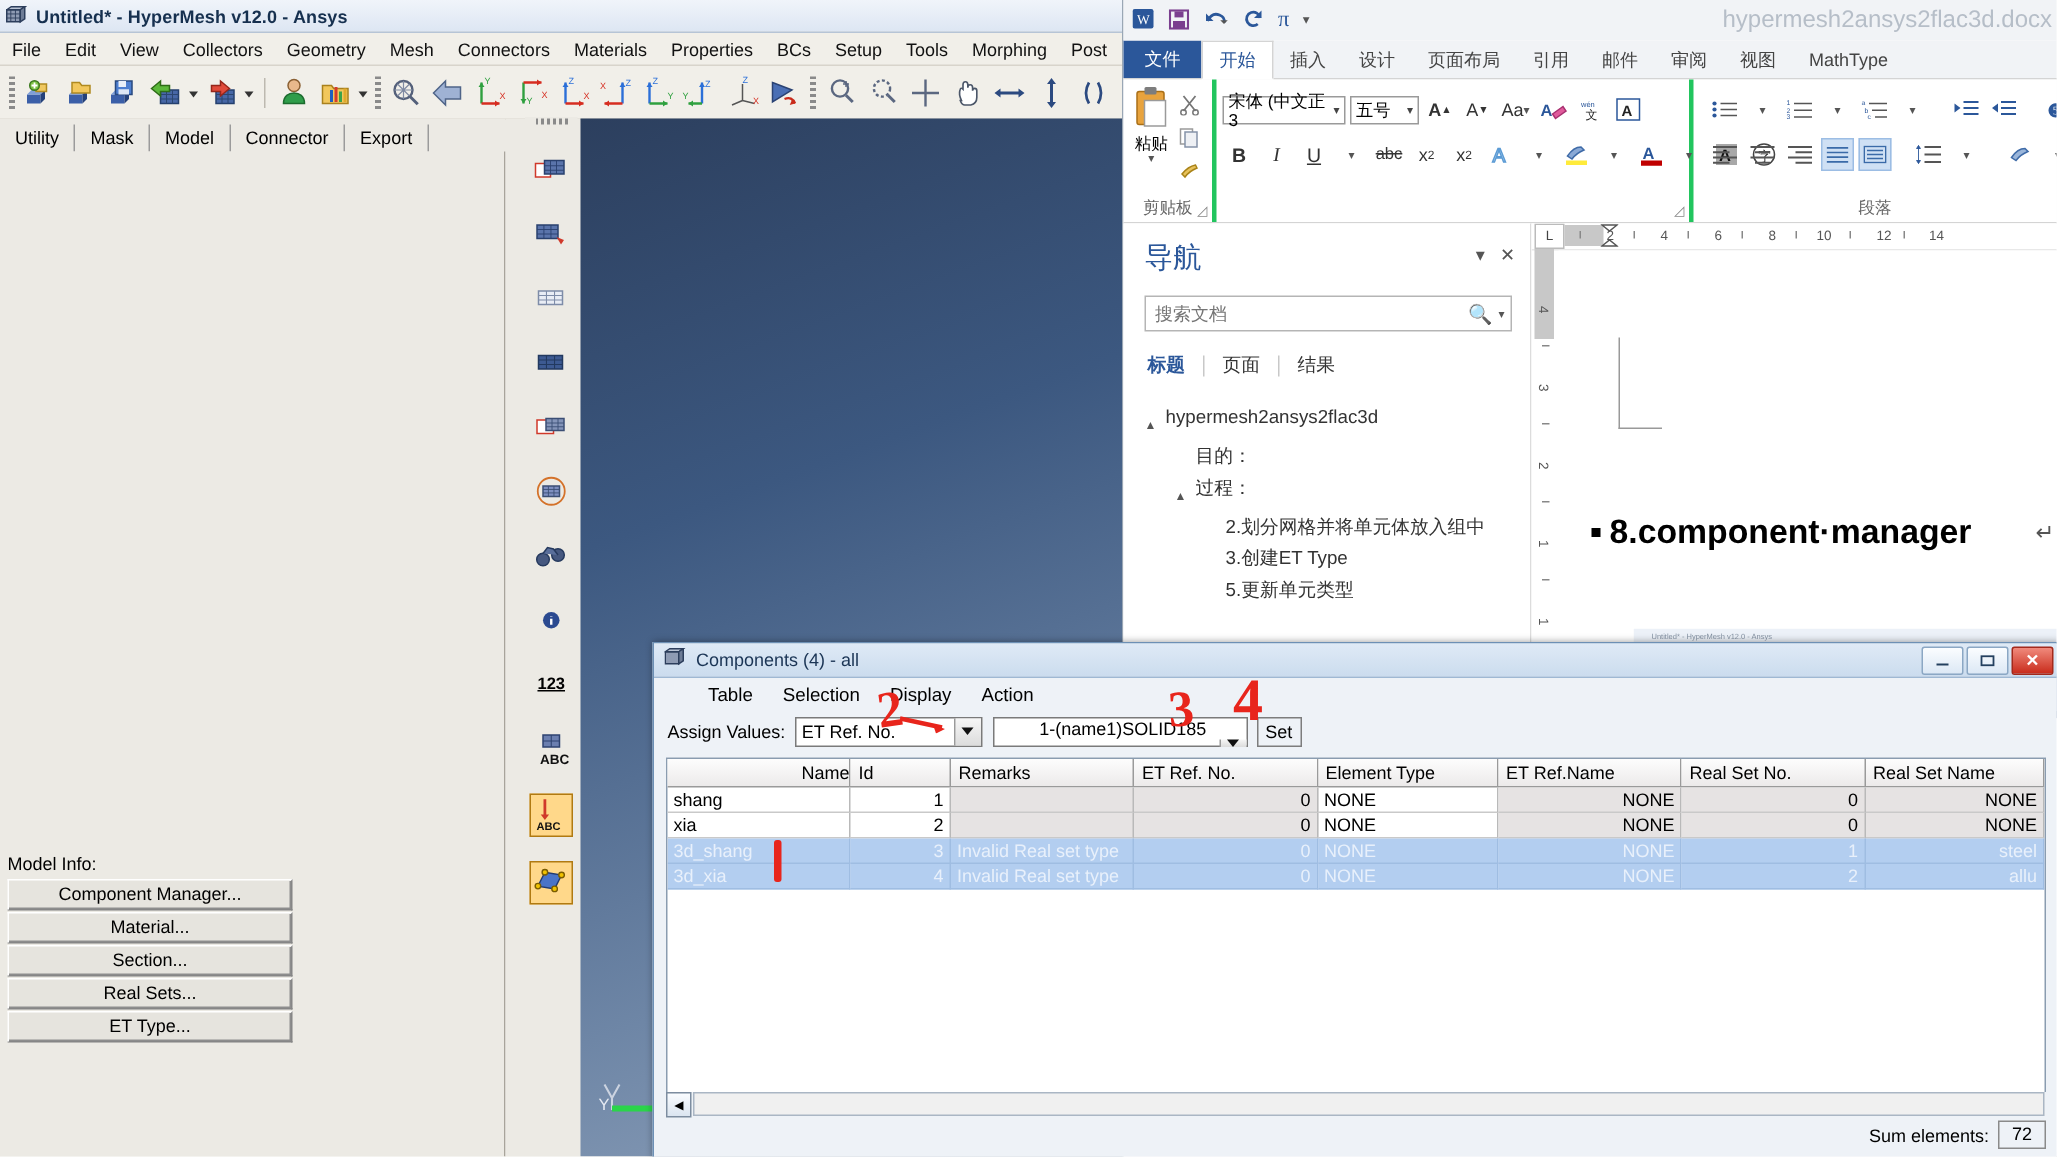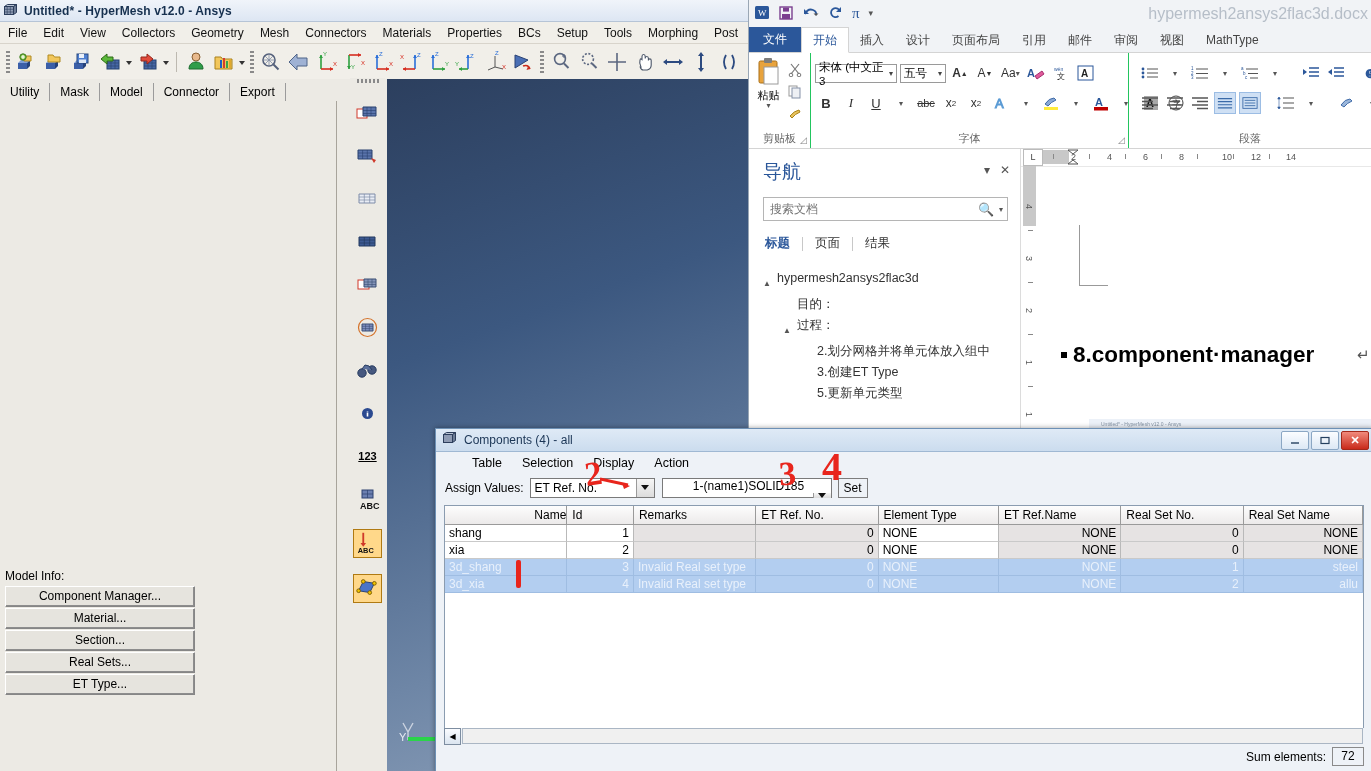--- a/index.html
+++ b/index.html
@@ -41,21 +41,21 @@
   .wd{position:absolute;left:748px;top:0;width:623px;height:771px;background:#fff;border-left:1px solid #9aa7b5;}
   .wd-title{height:27px;background:#f1f3f6;display:flex;align-items:center;padding-left:6px;position:relative;}
   .wd-qa{display:flex;align-items:center;gap:9px;}
   .wd-qa span{font-size:14px;color:#2b579a;line-height:1;}
   .wd-doc-name{position:absolute;right:4px;top:5px;font-size:16px;color:#b6bec8;}
   .wd-tabs{height:25px;background:#f1f3f6;display:flex;align-items:flex-end;border-bottom:1px solid #d4d4d4;}
   .wd-tab{height:24px;line-height:24px;padding:0 11px;font-size:12px;color:#444;}
   .wd-tab.file{background:#2b579a;color:#fff;height:25px;line-height:25px;padding:0 14px;}
   .wd-tab.active{background:#fff;border:1px solid #d4d4d4;border-bottom:1px solid #fff;margin-bottom:-1px;color:#2b579a;}
   .wd-ribbon{height:95px;background:#fff;border-bottom:1px solid #d4d4d4;display:flex;position:relative;}
-  .rb-group{position:relative;height:95px;border-right:1px solid #22c55e;padding:3px 4px 0 4px;box-sizing:border-box;}
+  .rb-group{position:relative;height:95px;border-right:3px solid #22c55e;padding:3px 4px 0 4px;box-sizing:border-box;}
   .rb-name{position:absolute;bottom:2px;left:0;right:0;text-align:center;font-size:11px;color:#666;}
   .rb-dlg{position:absolute;bottom:3px;right:3px;font-size:9px;color:#888;}
   .rbrow{display:flex;align-items:center;gap:3px;height:26px;}
   .rbbtn{height:22px;min-width:22px;display:flex;align-items:center;justify-content:center;
          font-size:12px;color:#333;padding:0 2px;box-sizing:border-box;}
   .cmb{height:19px;border:1px solid #9a9a9a;background:#fff;display:flex;align-items:center;
        font-size:11.5px;padding-left:3px;box-sizing:border-box;}
   .cmb .ar{margin-left:auto;margin-right:3px;font-size:8px;color:#444;}
   .mini-ar{font-size:8px;color:#555;}
 
@@ -636,21 +636,20 @@
             <text x="3" y="12" font-size="11" fill="#111" font-weight="bold">A</text>
               </svg>
           </div>
           <div class="rbbtn">
             <svg width="16" height="16" viewBox="0 0 16 16">
                 <circle cx="8" cy="8" r="7" fill="none" stroke="#444"></circle>
             <text x="4" y="12" font-size="9" fill="#222">字</text>
               </svg>
           </div>
         </div>
-        <div class="rb-name">字体</div>
         <div class="rb-dlg">◿</div>
       </div>
 
       <div class="rb-group" style="width:242px;border-right:none;">
         <div class="rbrow" style="margin-top:4px;padding-left:6px;">
           <div class="rbbtn">
             <svg width="18" height="14" viewBox="0 0 18 14">
                 <circle cx="2" cy="3" r="1.4" fill="#2b579a"></circle>
                 <circle cx="2" cy="7" r="1.4" fill="#2b579a"></circle>
                 <circle cx="2" cy="11" r="1.4" fill="#2b579a"></circle>
@@ -810,21 +809,21 @@
           <div class="rl-grey"></div>
           <div class="rl-ticks" id="rl-ticks">
               <span style="position: absolute; top: 3px; left: 28px;">2</span>
               <span style="position: absolute; top: 5px; left: 10px; width: 1px; height: 5px; background: rgb(136, 136, 136);"></span>
               <span style="position: absolute; top: 3px; left: 64px;">4</span>
               <span style="position: absolute; top: 5px; left: 46px; width: 1px; height: 5px; background: rgb(136, 136, 136);"></span>
               <span style="position: absolute; top: 3px; left: 100px;">6</span>
               <span style="position: absolute; top: 5px; left: 82px; width: 1px; height: 5px; background: rgb(136, 136, 136);"></span>
               <span style="position: absolute; top: 3px; left: 136px;">8</span>
               <span style="position: absolute; top: 5px; left: 118px; width: 1px; height: 5px; background: rgb(136, 136, 136);"></span>
-              <span style="position: absolute; top: 3px; left: 179px;">10</span>
+              <span style="position: absolute; top: 3px; left: 168px;">10</span>
               <span style="position: absolute; top: 5px; left: 154px; width: 1px; height: 5px; background: rgb(136, 136, 136);"></span>
               <span style="position: absolute; top: 3px; left: 208px;">12</span>
               <span style="position: absolute; top: 5px; left: 190px; width: 1px; height: 5px; background: rgb(136, 136, 136);"></span>
               <span style="position: absolute; top: 3px; left: 243px;">14</span>
               <span style="position: absolute; top: 5px; left: 226px; width: 1px; height: 5px; background: rgb(136, 136, 136);"></span>
             </div>
           <svg style="position:absolute;left:46px;top:0;" width="12" height="17">
             <path d="M1 1 h10 l-5 4z" fill="#fff" stroke="#555"></path>
             <path d="M1 15 h10 l-5 -4z" fill="#fff" stroke="#555"></path>
           </svg>

